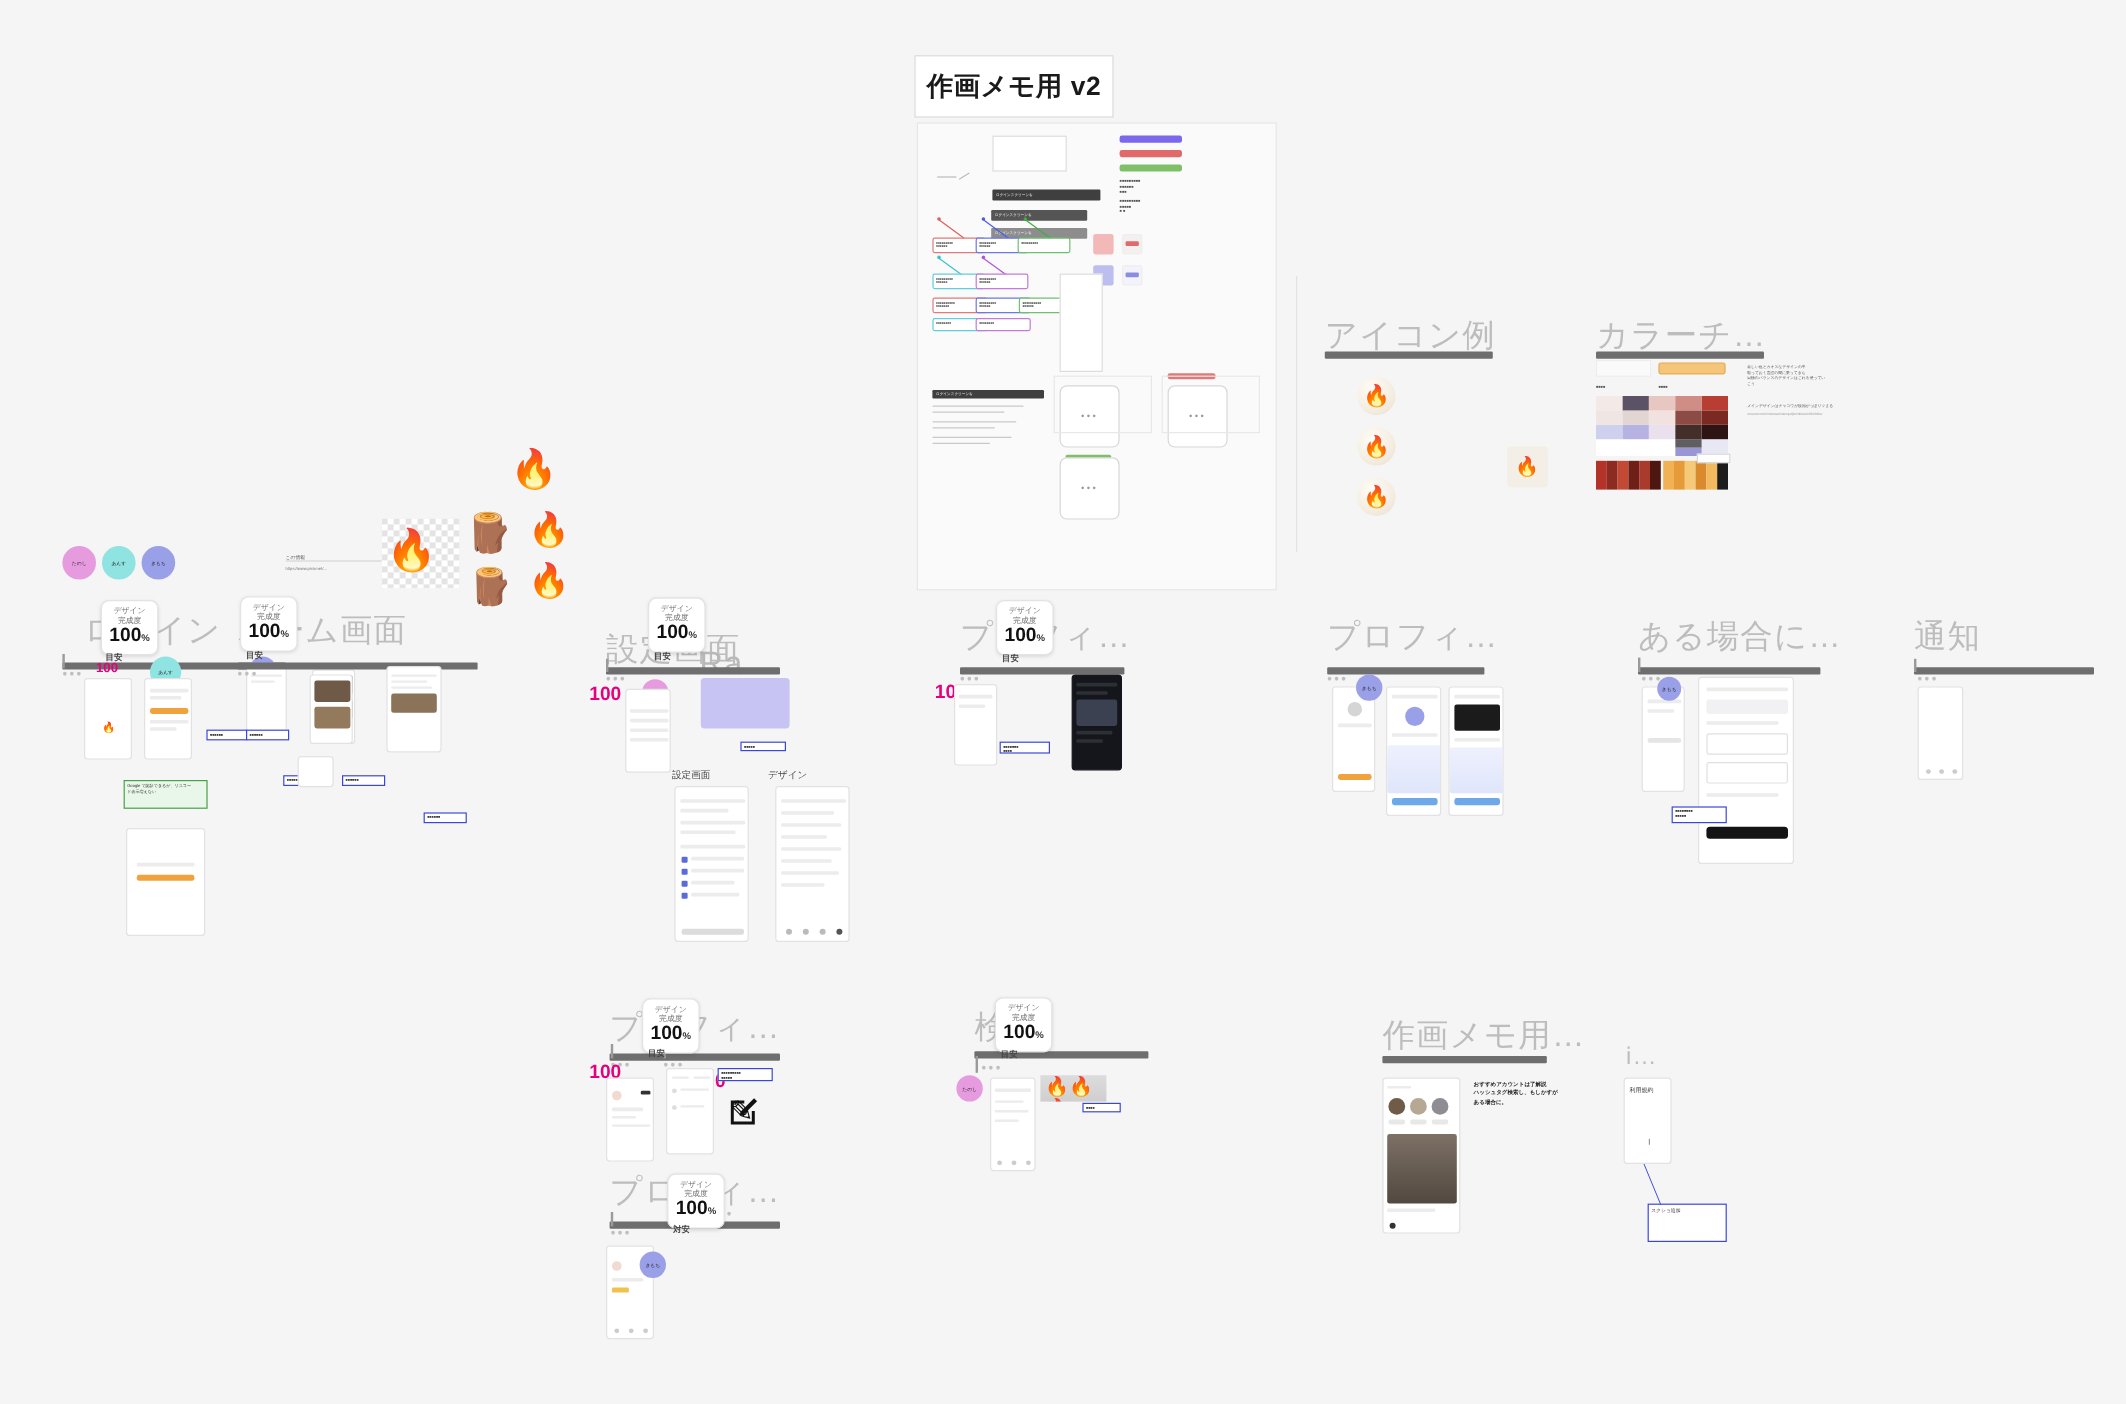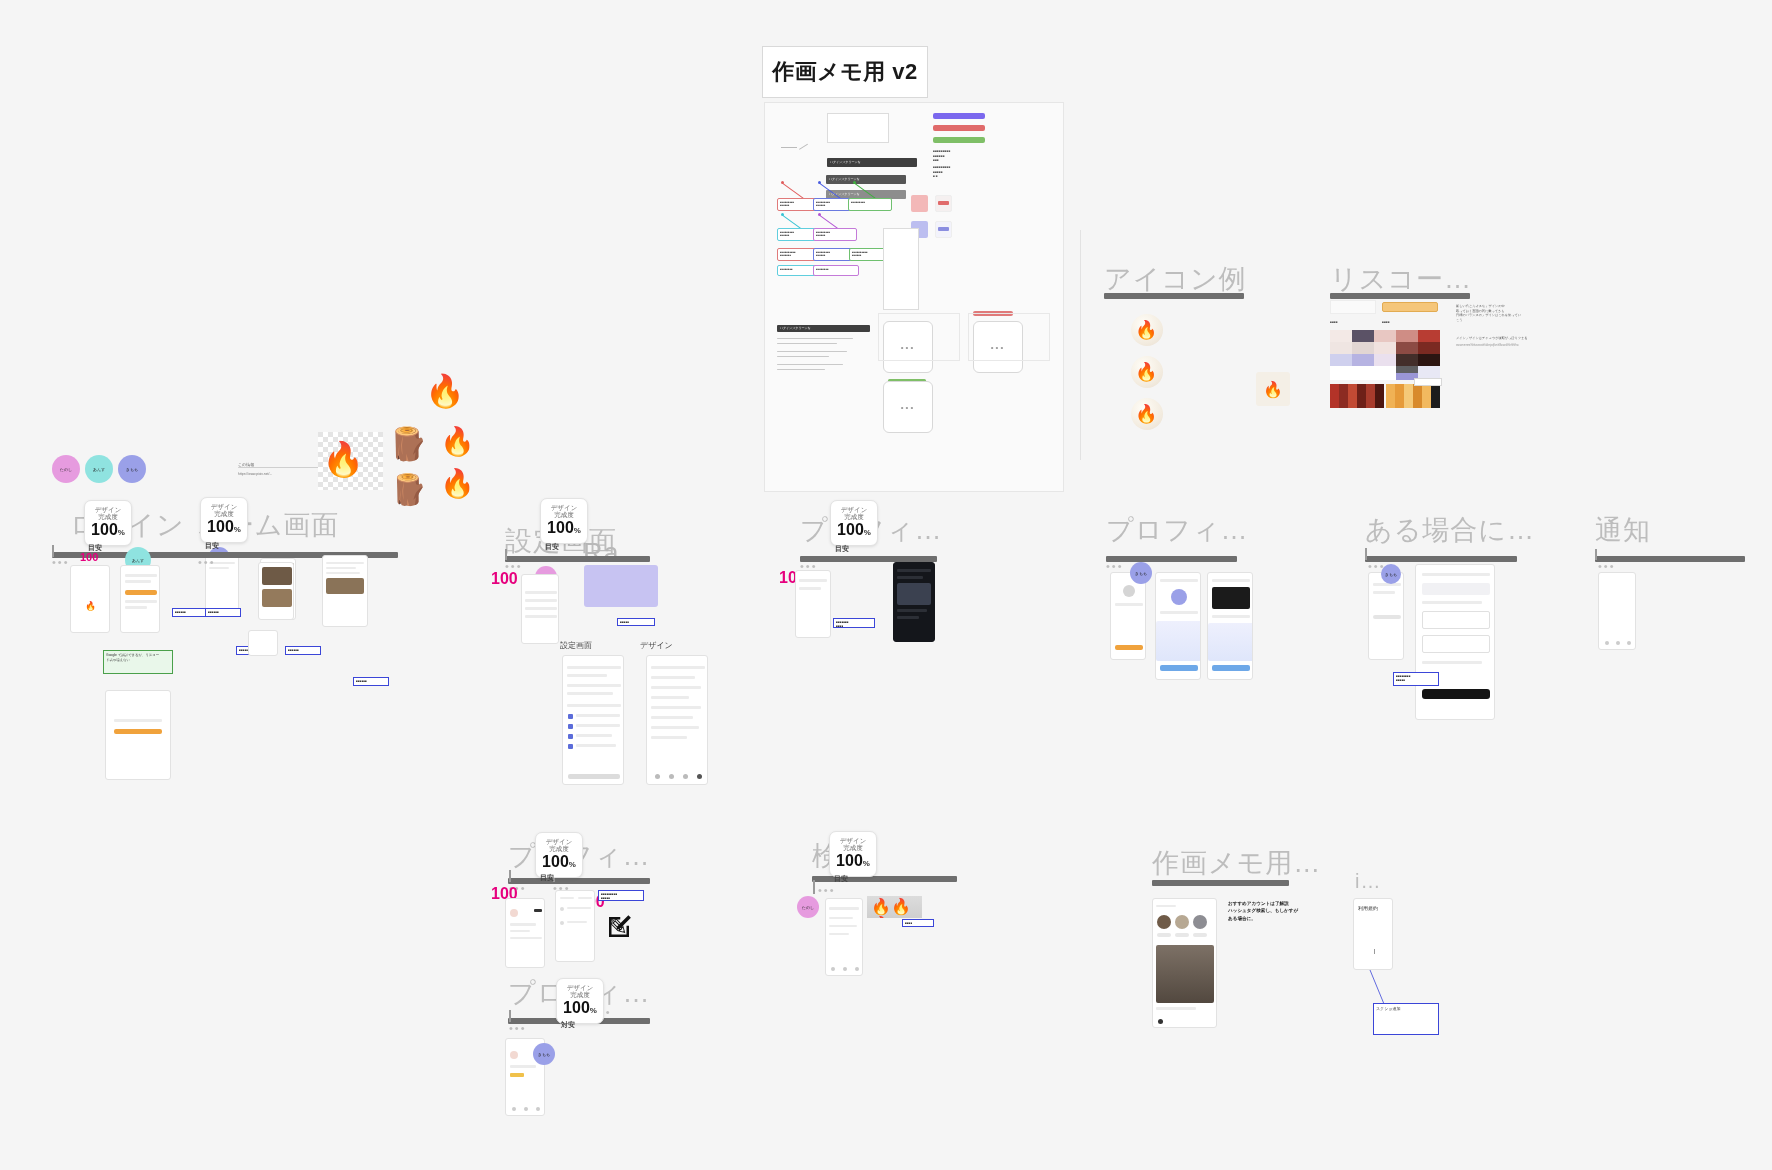--- a/index.html
+++ b/index.html
@@ -452,21 +452,21 @@
   </div>
   <div class="icon-ball" style="left:1131px;top:398px;width:32px;height:32px;">
     <span>🔥</span>
   </div>
   <div class="icon-sq" style="left:1256px;top:372px;width:34px;height:34px;">
     <span>🔥</span>
   </div>
 
   <div class="abs" style="left:1080px;top:230px;width:1px;height:230px;background:#e2e2e2;"></div>
 
-  <div class="sec-title" style="left:1330px;top:261px;">リスコー…</div>
+  <div class="sec-title" style="left:1330px;top:261px;">カラーチ…</div>
   <div class="sec-rule" style="left:1330px;top:293px;width:140px;"></div>
 
   <div class="cc-sw" style="left:1330px;top:300px;width:46px;height:14px;background:#fafafa;border:1px solid #ededed;"></div>
   <div class="cc-sw" style="left:1382px;top:302px;width:56px;height:10px;background:#f5c67a;border:1px solid #e2ab52;border-radius:2px;"></div>
   <div class="cc-txt" style="left:1456px;top:304px;width:118px;white-space:pre-line;">新しい色とカオスなデザインの中
 取っておく言語の間に乗ってきも
 目標のバランスのデザインはこれを使ってい
 こう</div>
   <div class="cc-txt" style="left:1456px;top:336px;width:118px;">メインデザインはチャコウが後期がっぽりツまる</div>
   <div class="cc-txt" style="left:1456px;top:344px;width:118px;color:#999;font-size:2.6px;">wwwmmmm/hhhwwwwhhkkmjwfjkmhlllwwnkfhhhfhfhw</div>

